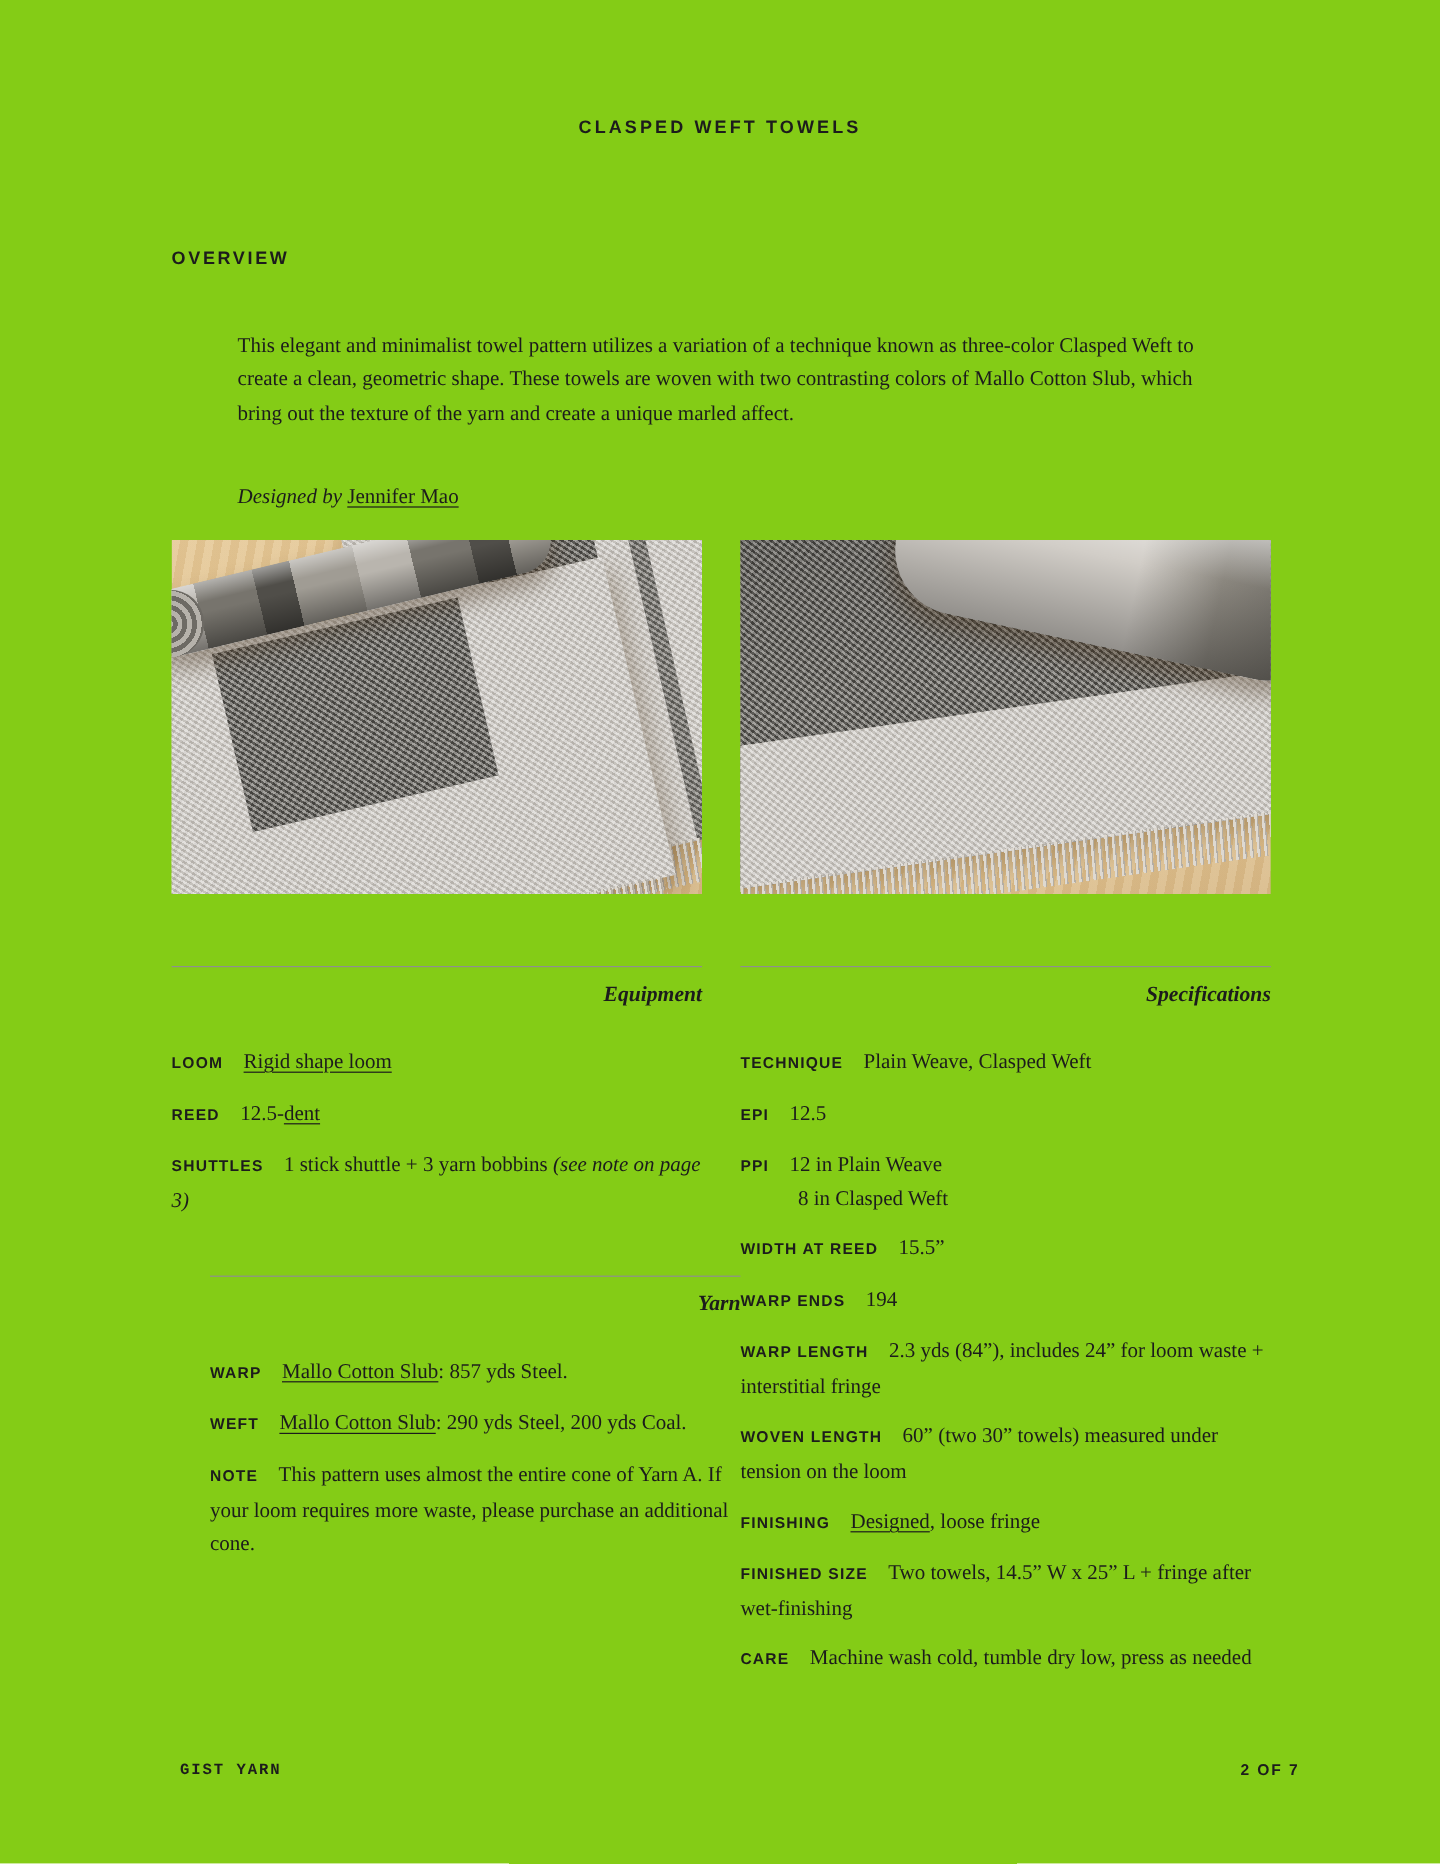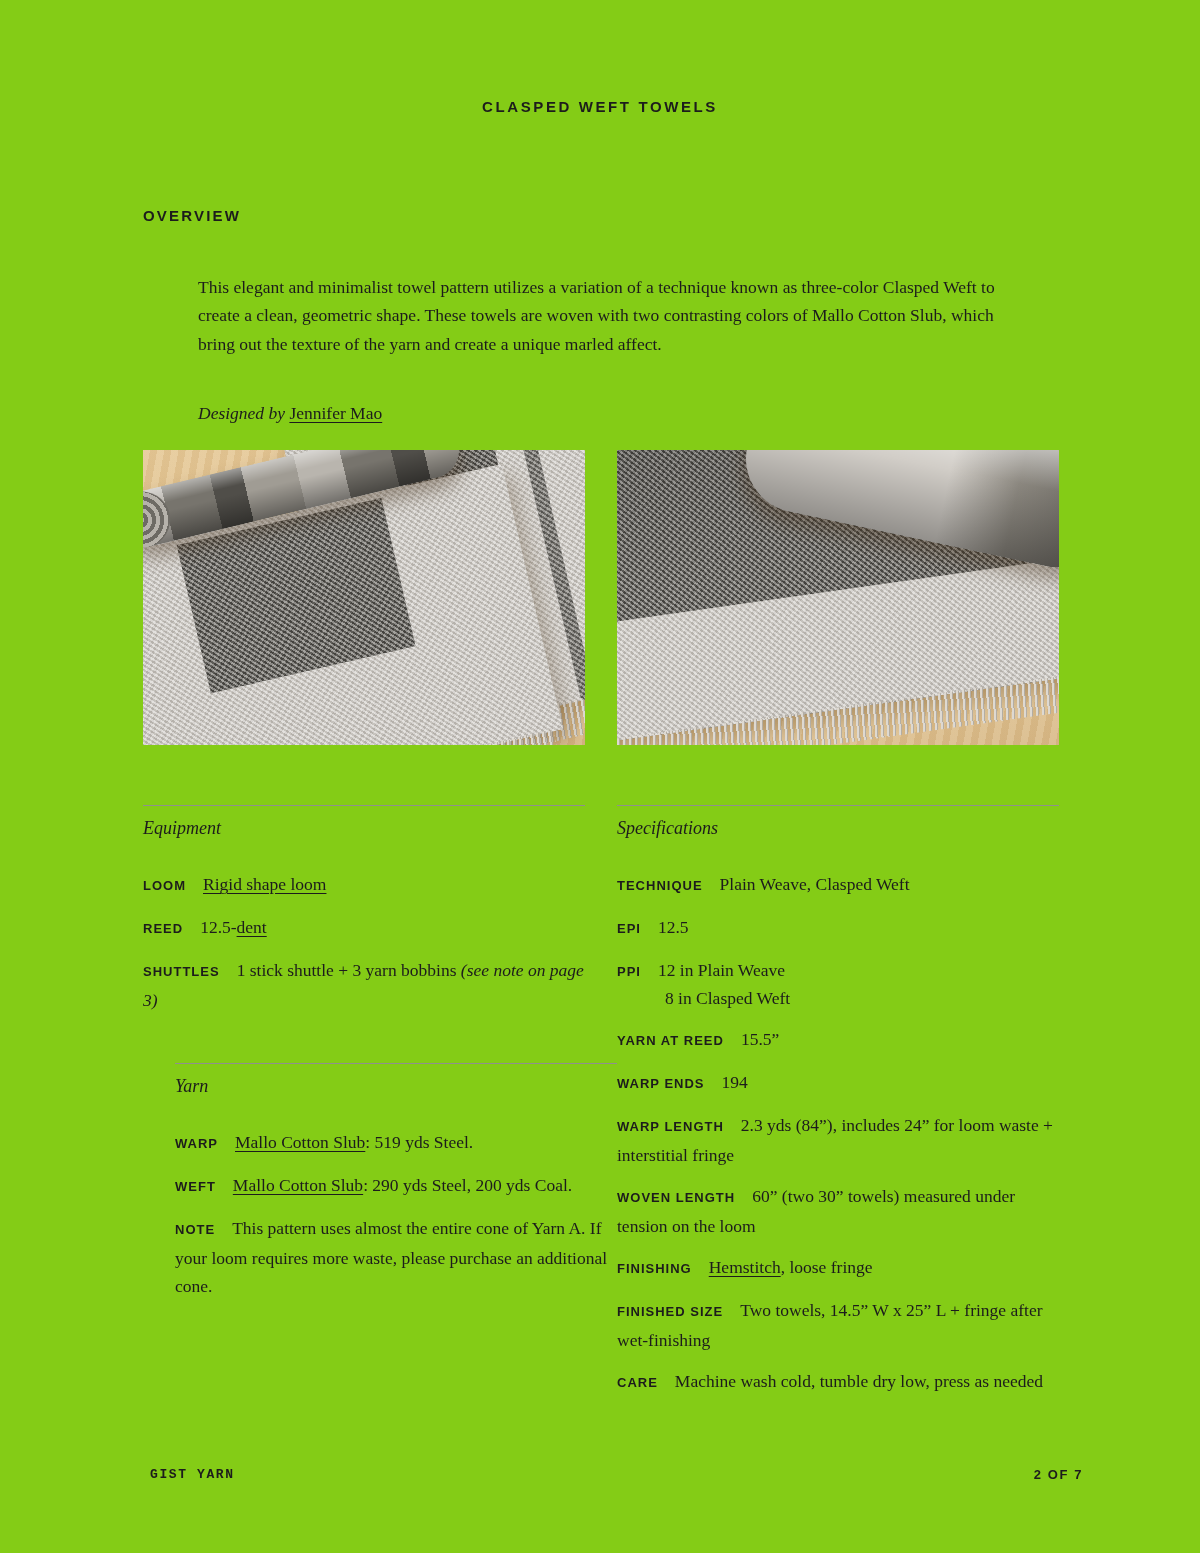--- a/index.html
+++ b/index.html
@@ -37,21 +37,21 @@
   a.link{color:#1c1c1c;text-decoration:underline;text-underline-offset:3px;text-decoration-thickness:1px;cursor:pointer;}
 
   
   .col{position:absolute;width:442px;}
   .col-left{left:143px;top:805px;}
   .col-right{left:617px;top:805px;}
   .col-yarn{left:143px;top:1063px;margin-left:32px;}
   .rule{border:0;border-top:1px solid #8f8f8f;margin:0;}
   .section-heading{
     font-style:italic;font-size:18px;line-height:24px;
-    margin:10px 0 30px 0;font-weight:400;
+    margin:10px 0 30px 0;font-weight:700;text-align:right;
   }
   .row{
     margin:0 0 13px 0;
     font-size:17.5px;line-height:28px;
   }
   .label{
     font-family:"Liberation Sans", sans-serif;
     font-weight:700;font-size:13px;letter-spacing:1px;
     margin-right:17px;
   }
@@ -174,36 +174,36 @@
     <hr class="rule">
     <h3 class="section-heading">Equipment</h3>
     <p class="row"><span class="label">LOOM</span><a class="link">Rigid shape loom</a></p>
     <p class="row"><span class="label">REED</span><span>12.5-</span><a class="link">dent</a></p>
     <p class="row"><span class="label">SHUTTLES</span><span>1 stick shuttle + 3 yarn bobbins </span><span class="it">(see note on page 3)</span></p>
   </div>
 
   <div class="col col-yarn">
     <hr class="rule">
     <h3 class="section-heading">Yarn</h3>
-    <p class="row"><span class="label">WARP</span><a class="link">Mallo Cotton Slub</a><span>: 519 yds Steel.</span></p>
+    <p class="row"><span class="label">WARP</span><a class="link">Mallo Cotton Slub</a><span>: 857 yds Steel.</span></p>
     <p class="row"><span class="label">WEFT</span><a class="link">Mallo Cotton Slub</a><span>: 290 yds Steel, 200 yds Coal.</span></p>
     <p class="row"><span class="label">NOTE</span><span>This pattern uses almost the entire cone of Yarn A. If your loom requires more waste, please purchase an additional cone.</span></p>
   </div>
 
   <div class="col col-right">
     <hr class="rule">
     <h3 class="section-heading">Specifications</h3>
     <p class="row"><span class="label">TECHNIQUE</span><span>Plain Weave, Clasped Weft</span></p>
     <p class="row"><span class="label">EPI</span><span>12.5</span></p>
     <p class="row"><span class="label">PPI</span><span class="val-multiline"><span>12 in Plain Weave</span><br><span class="ppi-line2">8 in Clasped Weft</span></span></p>
-    <p class="row"><span class="label">YARN AT REED</span><span>15.5”</span></p>
+    <p class="row"><span class="label">WIDTH AT REED</span><span>15.5”</span></p>
     <p class="row"><span class="label">WARP ENDS</span><span>194</span></p>
     <p class="row"><span class="label">WARP LENGTH</span><span>2.3 yds (84”), includes 24” for loom waste + interstitial fringe</span></p>
     <p class="row"><span class="label">WOVEN LENGTH</span><span>60” (two 30” towels) measured under tension on the loom</span></p>
-    <p class="row"><span class="label">FINISHING</span><a class="link">Hemstitch</a><span>, loose fringe</span></p>
+    <p class="row"><span class="label">FINISHING</span><a class="link">Designed</a><span>, loose fringe</span></p>
     <p class="row"><span class="label">FINISHED SIZE</span><span>Two towels, 14.5” W x 25” L + fringe after wet-finishing</span></p>
     <p class="row"><span class="label">CARE</span><span>Machine wash cold, tumble dry low, press as needed</span></p>
   </div>
 
   <div class="footer-brand">GIST YARN</div>
   <div class="footer-page">2 OF 7</div>
 
 </div>
 
 </body></html>

